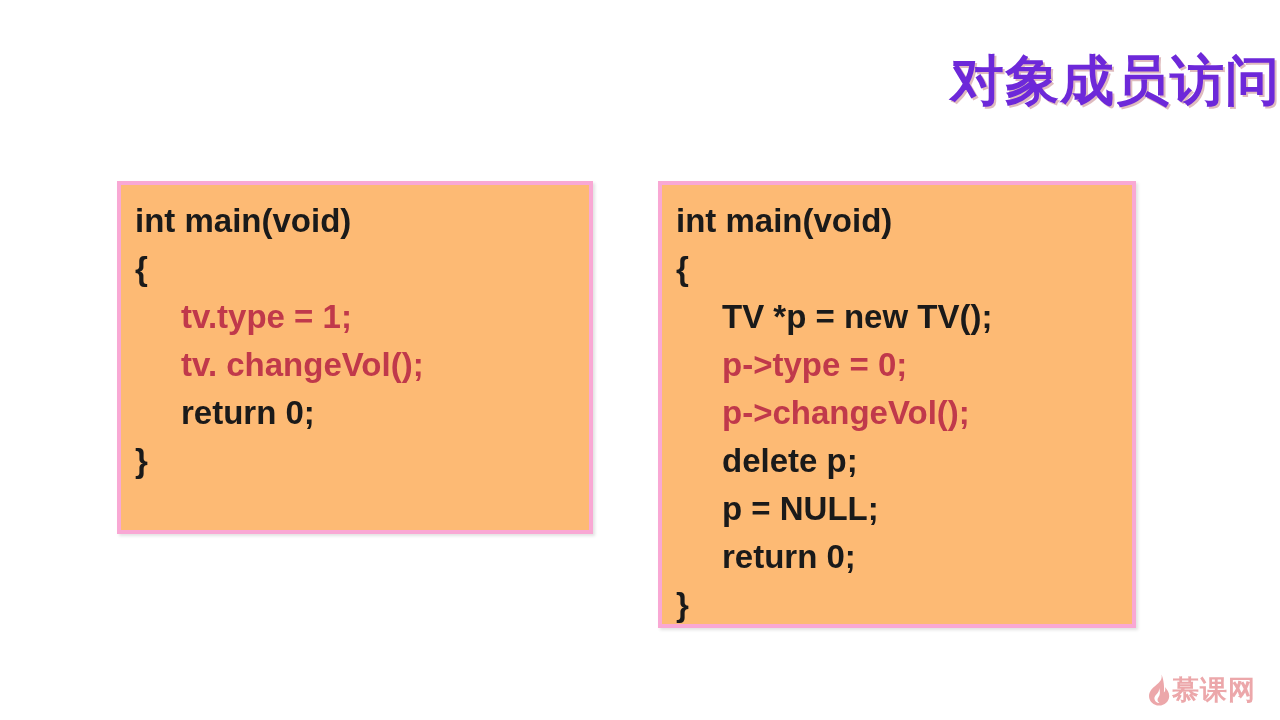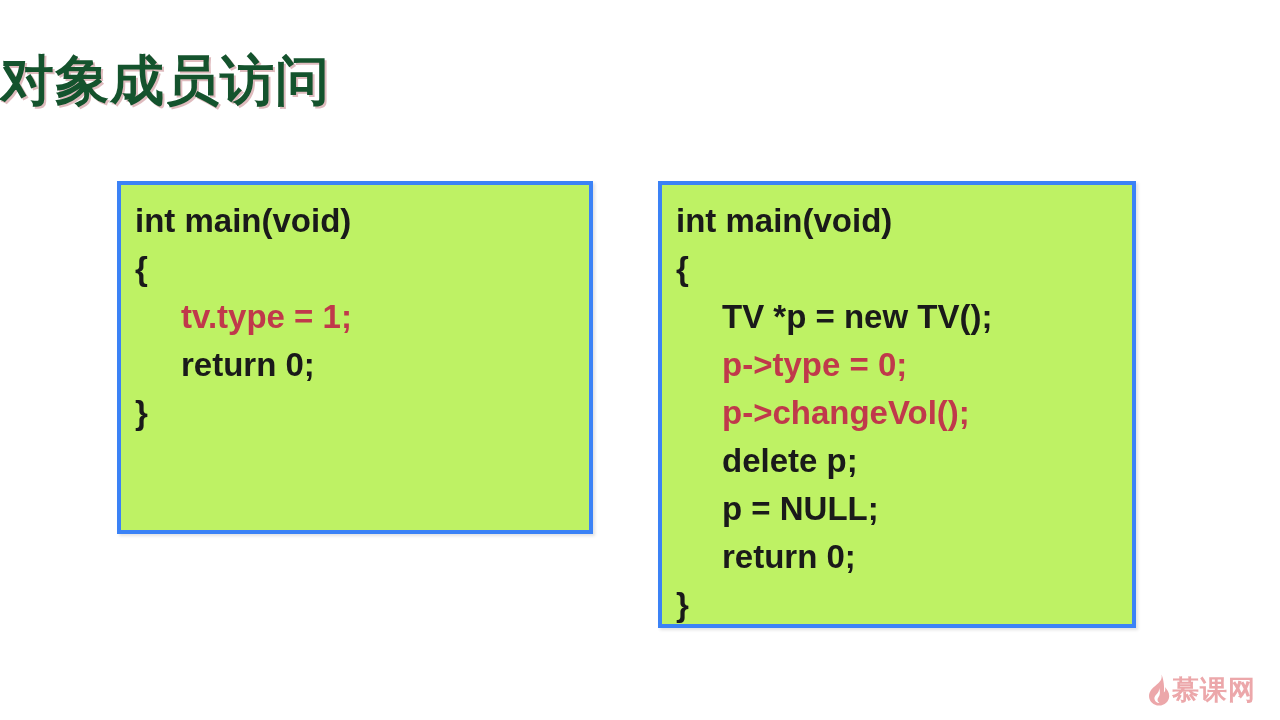--- a/index.html
+++ b/index.html
@@ -23,36 +23,36 @@
     height: 720px;
     background: #ffffff;
   }
 
   
   .slide-title {
     position: absolute;
     left: 0;
     top: 52px;
     width: 1280px;
-    text-align: left;
+    text-align: right;
     font-size: 54px;
     font-weight: bold;
     line-height: 1.05;
-    color: #14532d;
+    color: #6d28d9;
     letter-spacing: 1px;
     text-shadow: 2px 2px 0 rgba(150, 30, 40, 0.30);
     white-space: nowrap;
   }
 
   
   .code-box {
     position: absolute;
     box-sizing: border-box;
-    background: #bef264;
-    border: 4px solid #3b82f6;
+    background: #fdba74;
+    border: 4px solid #f9a8d4;
     box-shadow: 2px 2px 3px rgba(0,0,0,0.12);
   }
   #code-box-left {
     left: 117px;
     top: 181px;
     width: 476px;
     height: 353px;
   }
   #code-box-right {
     left: 658px;
@@ -104,21 +104,21 @@
   }
 </style>
 </head>
 <body>
 
 <div class="slide">
 
   <div class="slide-title">对象成员访问</div>
 
   <div class="code-box" id="code-box-left">
-    <div class="code-body" id="code-body-left"><span class="code-line">int main(void)</span><span class="code-line">{</span><span class="code-line indent accent">tv.type = 1;</span><span class="code-line indent">return 0;</span><span class="code-line">}</span></div>
+    <div class="code-body" id="code-body-left"><span class="code-line">int main(void)</span><span class="code-line">{</span><span class="code-line indent accent">tv.type = 1;</span><span class="code-line indent accent">tv. changeVol();</span><span class="code-line indent">return 0;</span><span class="code-line">}</span></div>
   </div>
 
   <div class="code-box" id="code-box-right">
     <div class="code-body" id="code-body-right"><span class="code-line">int main(void)</span><span class="code-line">{</span><span class="code-line indent">TV *p = new TV();</span><span class="code-line indent accent">p-&gt;type = 0;</span><span class="code-line indent accent">p-&gt;changeVol();</span><span class="code-line indent">delete p;</span><span class="code-line indent">p = NULL;</span><span class="code-line indent">return 0;</span><span class="code-line">}</span></div>
   </div>
 
   <div class="watermark">
     <span class="watermark-flame-wrap">
       <svg class="watermark-flame" viewBox="0 0 26 32" xmlns="http://www.w3.org/2000/svg" aria-hidden="true">
         <path d="M15.5 0.5C16.6 5.8 13.4 8.2 10.2 10.9C6.6 13.9 3.0 17.0 3.0 22.0

